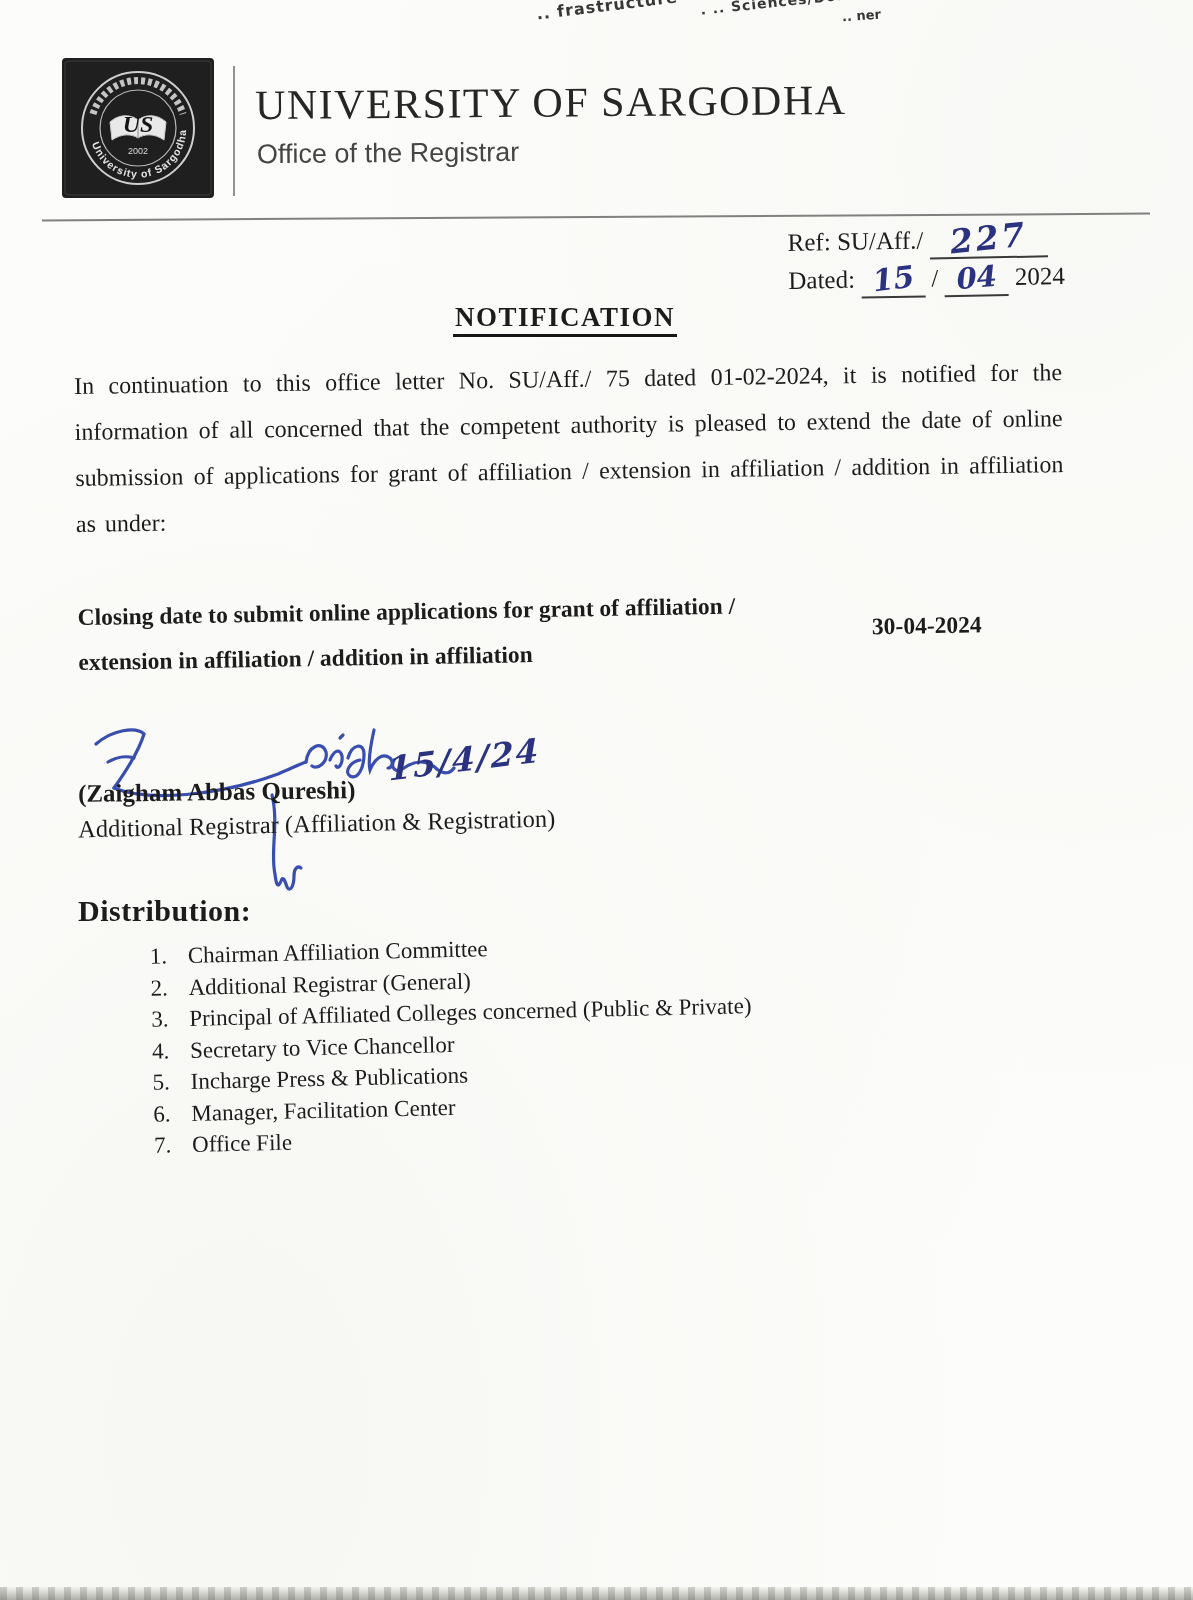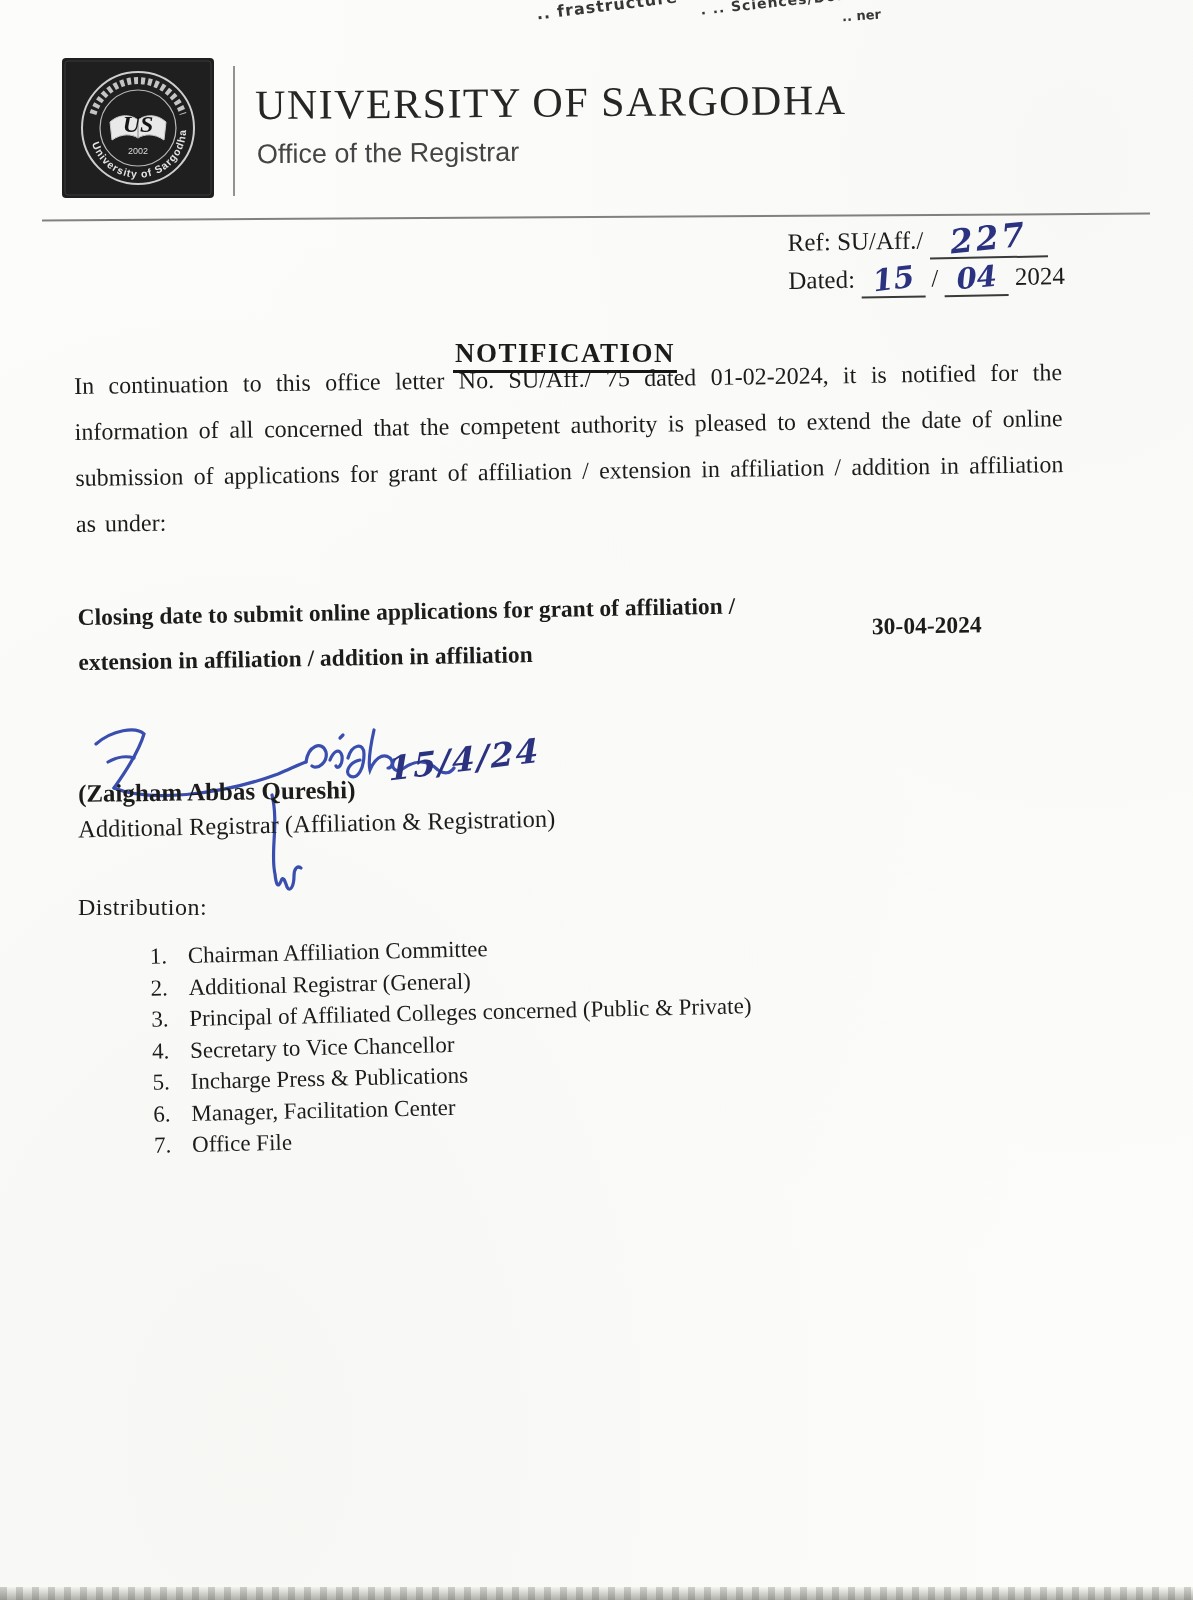--- a/index.html
+++ b/index.html
@@ -40,42 +40,42 @@
   .hand{font-family:"DejaVu Serif", serif;font-style:italic;font-weight:bold;
         color:#2b3380;display:inline-block;}
   .u-line{display:inline-block;border-bottom:2px solid #3a3a3a;text-align:center;}
   .ref-num-wrap{width:118px;}
   .ref-num{font-size:33px;letter-spacing:3px;transform:rotate(-5deg) translateY(2px);}
   .date-wrap{width:64px;}
   .date-day{font-size:30px;transform:rotate(-6deg) translateY(2px);}
   .date-month{font-size:29px;transform:rotate(-4deg) translateY(2px);}
   .year{}
   
-  .notif-head{position:absolute;left:0;top:302px;width:1130px;text-align:center;margin-top:36px;}
+  .notif-head{position:absolute;left:0;top:302px;width:1130px;text-align:center;}
   .notif-head span{display:inline-block;font-weight:bold;font-size:27px;
                    letter-spacing:1.5px;border-bottom:3px solid #161616;
                    padding:0 2px 1px 2px;}
   .body-par{position:absolute;left:75px;top:356px;width:988px;
             font-size:24px;line-height:46px;text-align:justify;word-spacing:3px;
             transform:rotate(-0.8deg);}
   
   .closing{position:absolute;left:78px;top:586px;width:1040px;display:flex;
            align-items:center;transform:rotate(-1deg);}
   .closing-label{width:752px;font-weight:bold;font-size:23.5px;line-height:45px;}
   .closing-date{font-weight:bold;font-size:23.5px;margin-left:42px;white-space:nowrap;}
   
   .sig-svg{position:absolute;left:78px;top:718px;width:500px;height:195px;}
   .sig-date{position:absolute;left:388px;top:740px;font-size:33px;
             transform:rotate(-7deg) skewX(-6deg);letter-spacing:2px;}
   .sig-name{position:absolute;left:78px;top:778px;font-weight:bold;font-size:25px;
             transform:rotate(-0.8deg);white-space:nowrap;}
   .sig-title{position:absolute;left:78px;top:810px;font-size:24.5px;
              transform:rotate(-1.3deg);white-space:nowrap;}
   
-  .dist-head{position:absolute;left:78px;top:894px;font-weight:normal;font-size:24px;
+  .dist-head{position:absolute;left:78px;top:894px;font-weight:bold;font-size:30px;
              letter-spacing:.5px;}
   .dist-list{position:absolute;left:152px;top:938px;font-size:23px;
              transform:rotate(-1.3deg);}
   .dist-item{display:flex;margin-bottom:7.5px;line-height:24px;}
   .dist-num{width:38px;flex:none;}
   
   .bottom-edge{position:absolute;left:0;right:0;bottom:0;height:13px;
     background:
       repeating-linear-gradient(90deg, rgba(95,95,88,.28) 0 7px, rgba(170,170,160,.06) 7px 16px),
       linear-gradient(to bottom, rgba(255,255,255,0), rgba(116,116,108,.55));}

